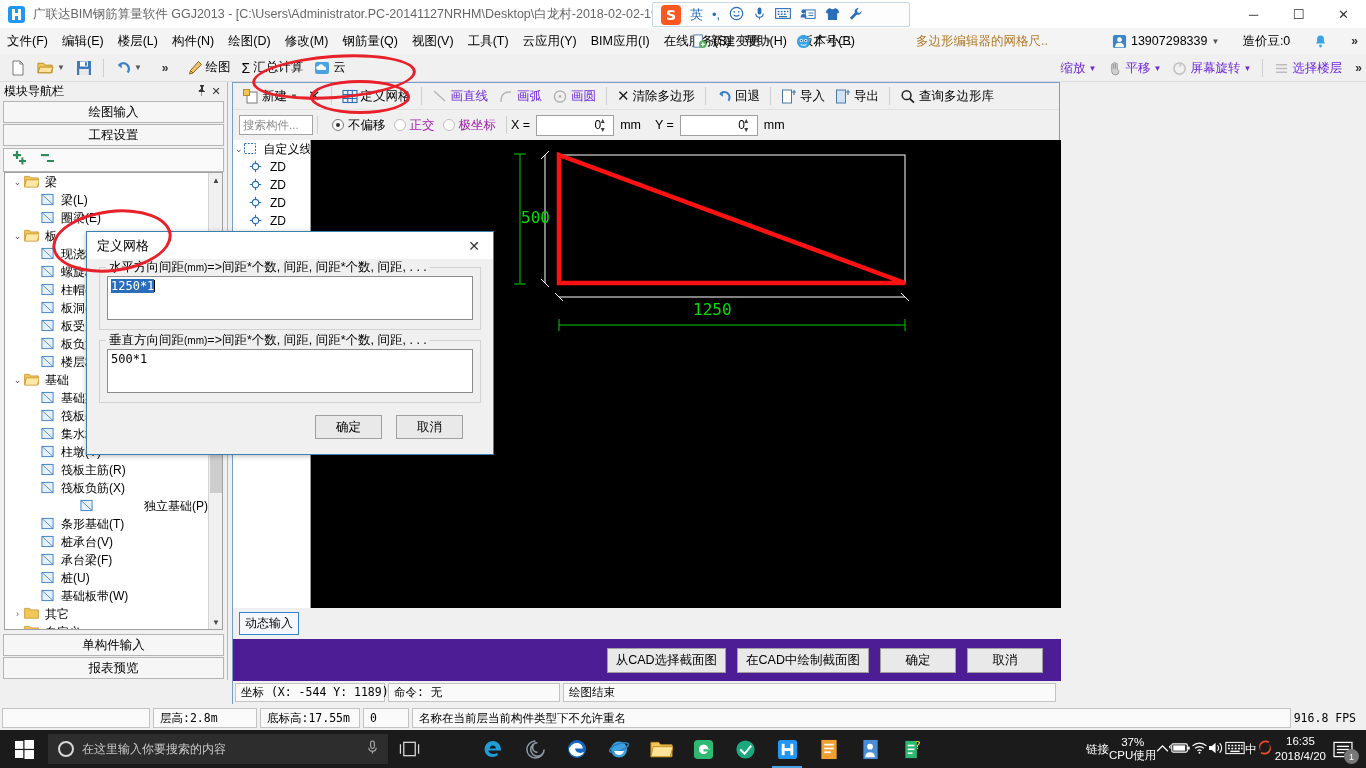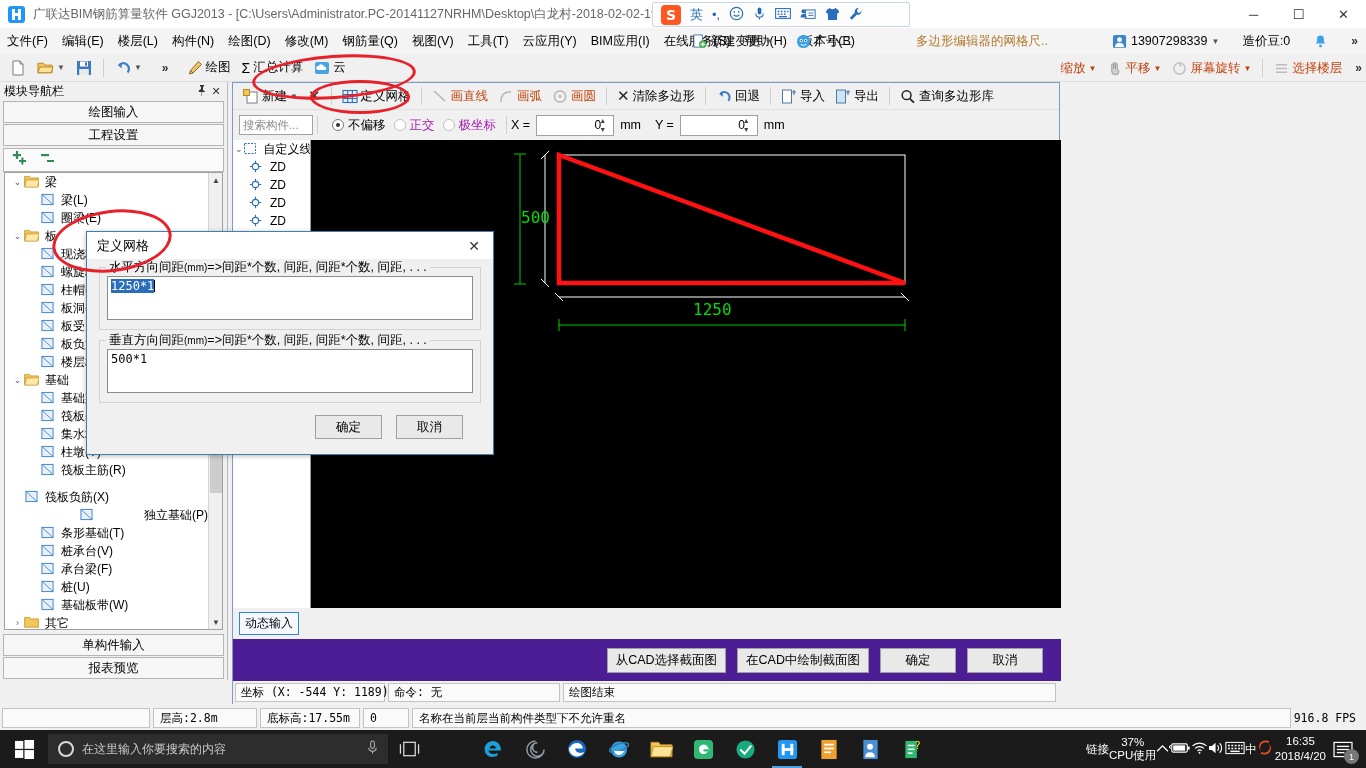--- a/index.html
+++ b/index.html
@@ -94,21 +94,21 @@
   .toolbar1 {
     position: absolute; left: 0; top: 54px; width: 1366px; height: 28px;
     background: #f0f0f0; border-bottom: 1px solid #dcdcdc;
     display: flex; align-items: center; gap: 3px; padding-left: 6px;
   }
   .tb-sep { width: 1px; height: 18px; background: #cfcfcf; margin: 0 4px; }
   .tb-btn {
     display: flex; align-items: center; gap: 3px; padding: 2px 4px;
     font-size: 12.5px; white-space: nowrap; color: #000;
   }
-  .tb-btn.dim { color: #c2410c; }
+  .tb-btn.dim { color: #6d28d9; }
   .toolbar1-right {
     position: absolute; right: 4px; top: 54px; height: 28px;
     display: flex; align-items: center; gap: 3px;
   }
 
   
   .modnav {
     position: absolute; left: 0; top: 82px; width: 228px; height: 598px;
     background: #f0f0f0; border-right: 1px solid #b9b9b9;
   }
@@ -714,21 +714,21 @@
               <span class="lbl">柱墩(Y)</span>
             </div>
             <div class="tnode" style="padding-left: 22px;">
               <span class="exp"></span>
               <span class="ico"><svg width="15" height="13" viewBox="0 0 16 14">
                   <rect x="2" y="1.5" width="12" height="11" fill="#e8f0fb" stroke="#3a7fc8" stroke-width="1"></rect>
                   <path d="M2 1.5 14 12.5" stroke="#3a7fc8" stroke-width=".9"></path>
                 </svg></span>
               <span class="lbl">筏板主筋(R)</span>
             </div>
-            <div class="tnode" style="padding-left: 6px; margin-top: 9px;">
+            <div class="tnode" style="padding-left: 22px;">
               <span class="exp"></span>
               <span class="ico"><svg width="15" height="13" viewBox="0 0 16 14">
                   <rect x="2" y="1.5" width="12" height="11" fill="#e8f0fb" stroke="#3a7fc8" stroke-width="1"></rect>
                   <path d="M2 1.5 14 12.5" stroke="#3a7fc8" stroke-width=".9"></path>
                 </svg></span>
               <span class="lbl">筏板负筋(X)</span>
             </div>
             <div class="tnode" style="padding-left: 22px; gap: 44px;">
               <span class="exp"></span>
               <span class="ico"><svg width="15" height="13" viewBox="0 0 16 14">

